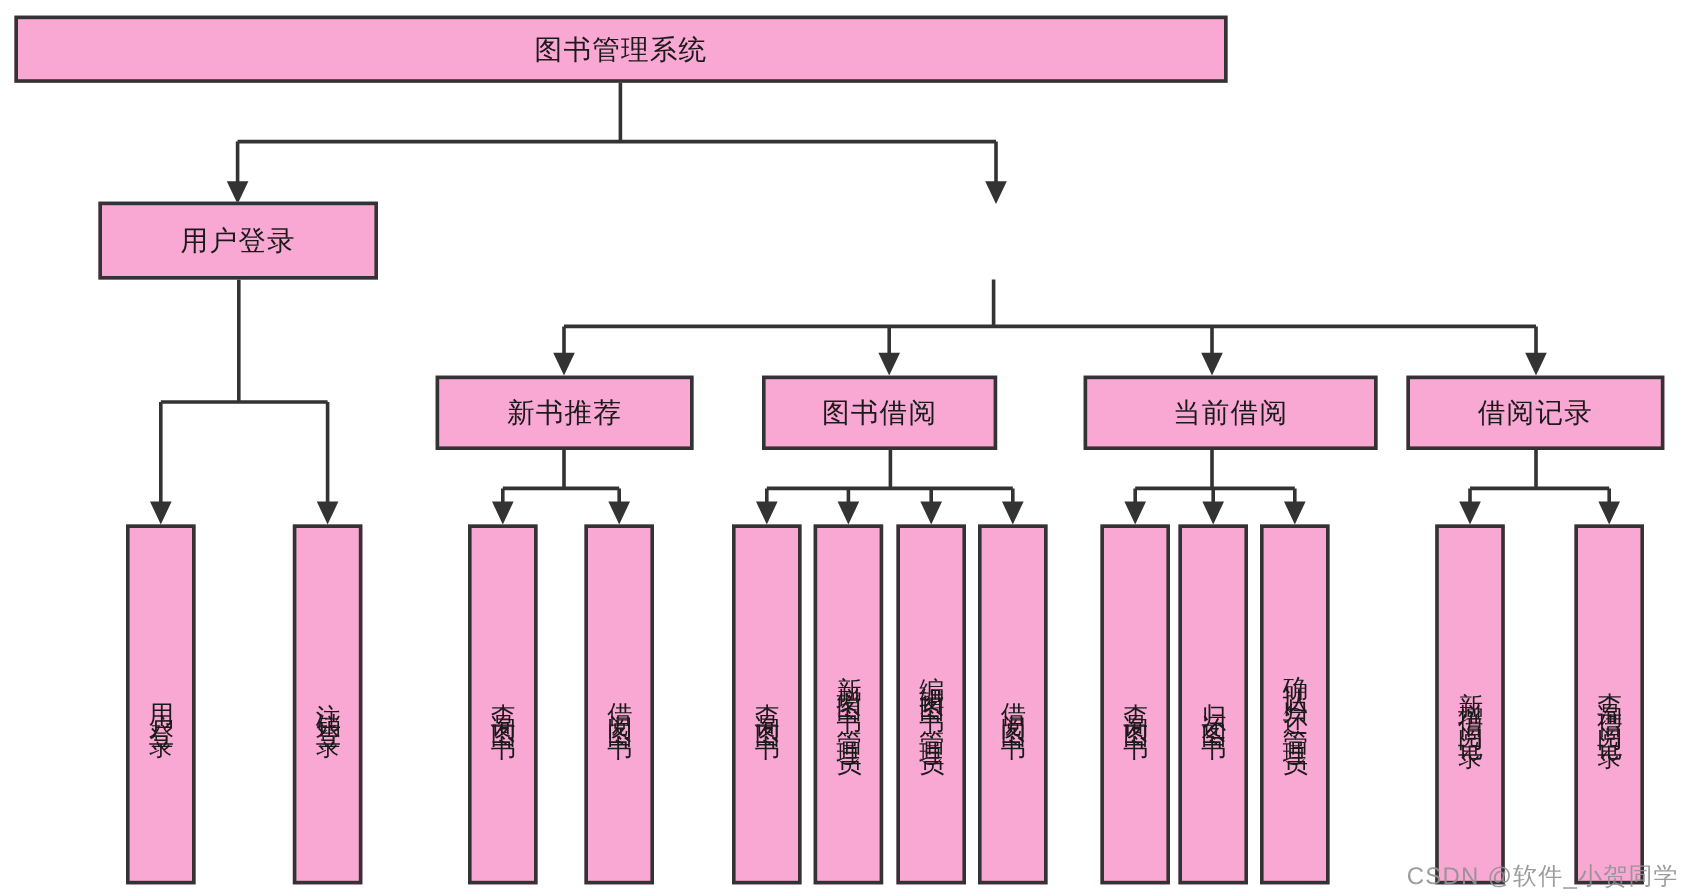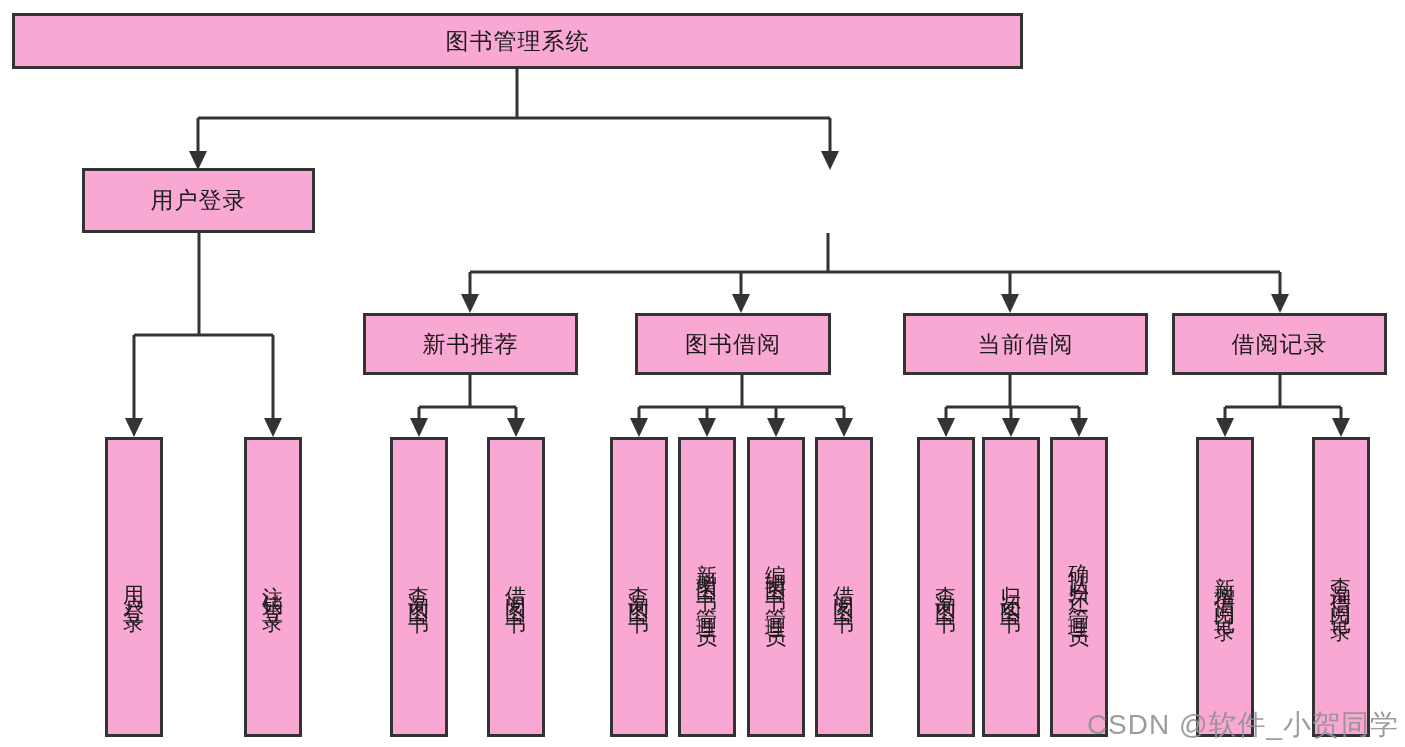--- a/index.html
+++ b/index.html
@@ -28,21 +28,21 @@
     font-size:21px;
     line-height:1.1;
     letter-spacing:9px;
     color:#1a1a1a;
     white-space:pre;
   }
   #watermark{
     position:absolute;
     right:6px;
     bottom:3px;
-    font-size:28px;
+    font-size:20px;
     color:rgba(145,145,145,0.9);
     letter-spacing:1px;
     pointer-events:none;
   }
 </style>
 </head>
 <body>
 
 <div id="canvas">
 

